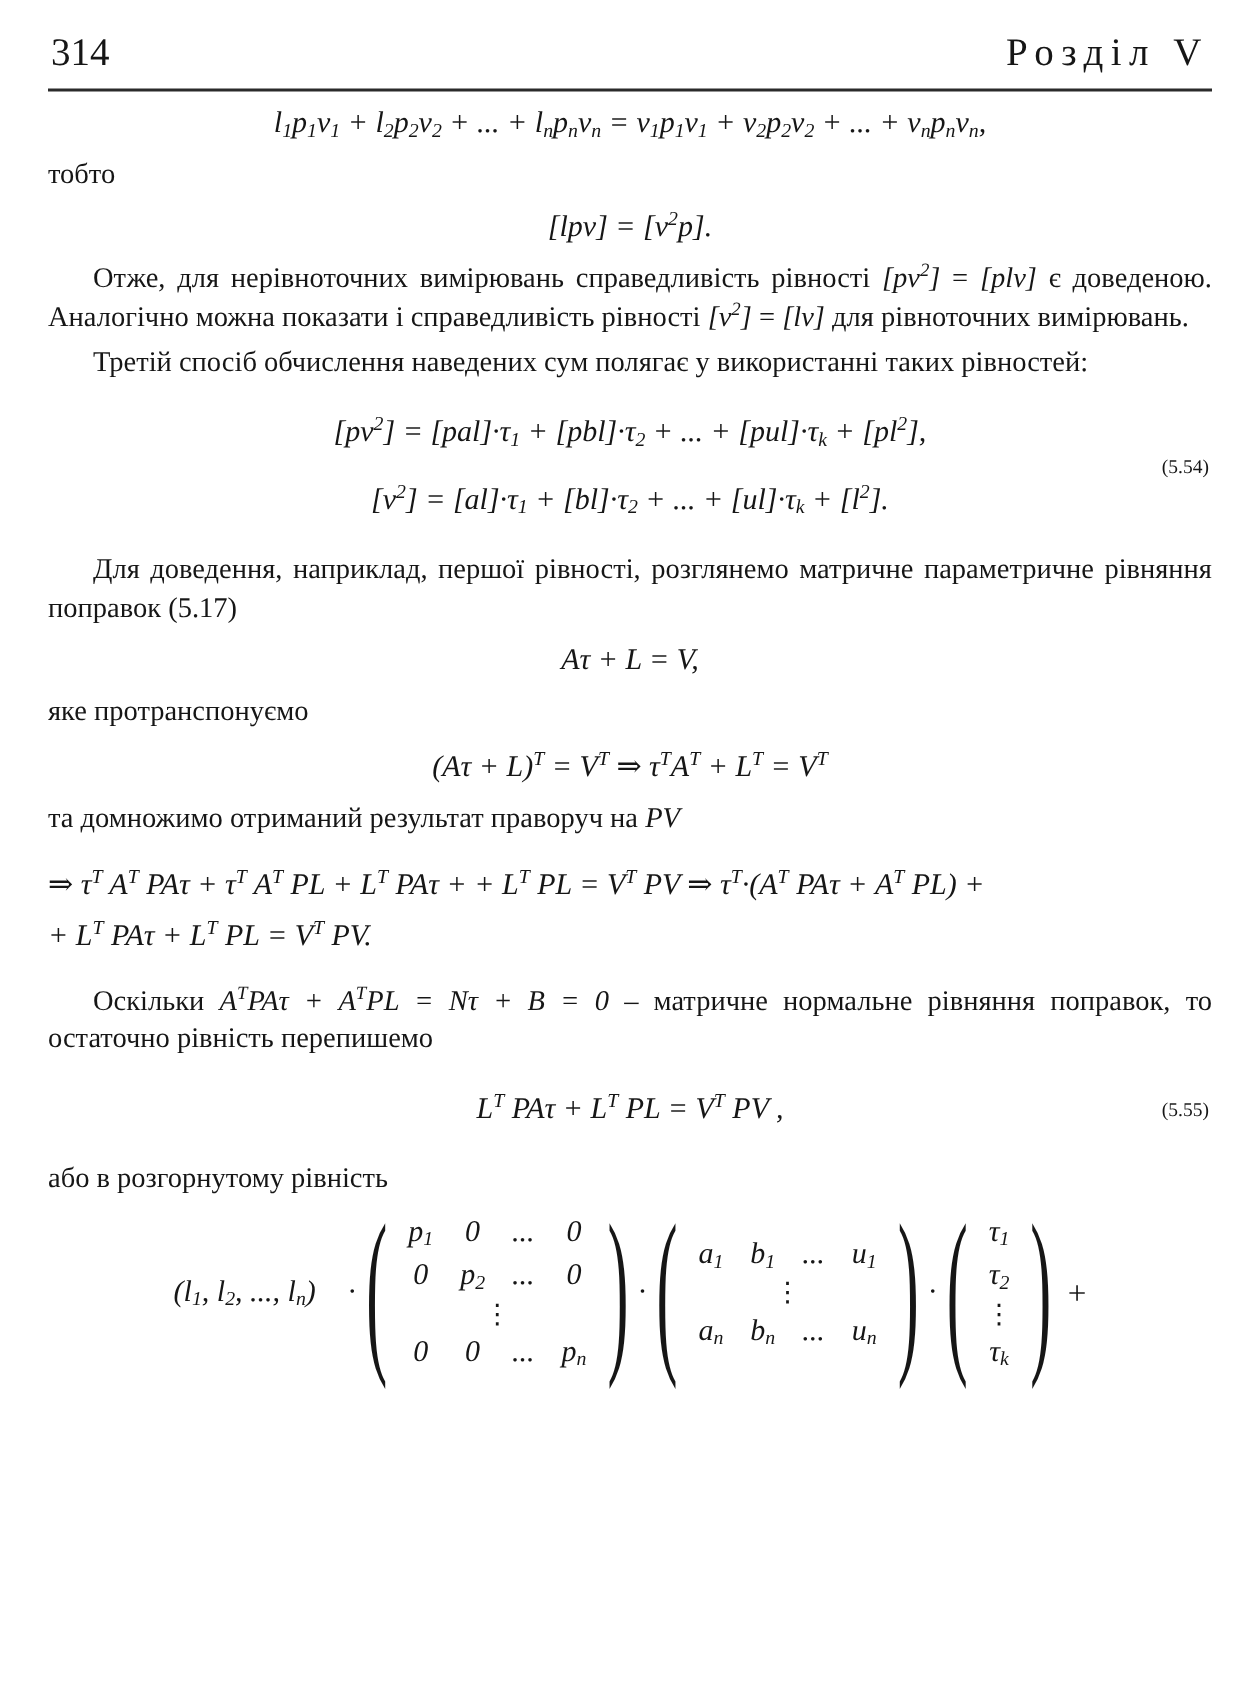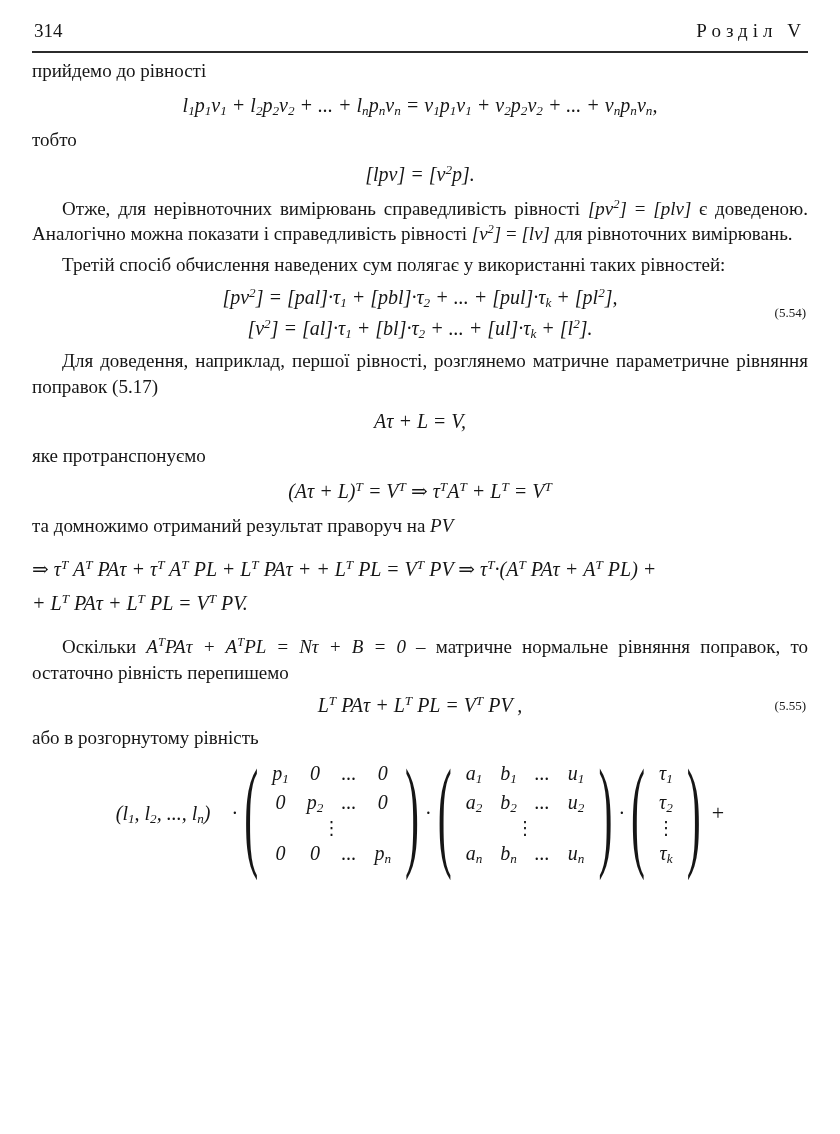--- a/index.html
+++ b/index.html
@@ -5,39 +5,39 @@
   * { box-sizing: border-box; }
   html, body { margin: 0; padding: 0; background: #ffffff; }
   .page {
     width: 840px; height: 1134px; overflow: hidden;
     margin: 0 auto; background: #ffffff; color: #161616;
     padding: 14px 32px 0 32px;
     font-family: "Liberation Serif", "DejaVu Serif", serif;
   }
   .pagehead {
     display: flex; justify-content: space-between; align-items: flex-end;
-    font-size: 19px; padding: 6px 2px 9px 2px;
+    font-size: 26px; padding: 6px 2px 9px 2px;
     border-bottom: 2px solid #2b2b2b;
   }
   .chapter { letter-spacing: 5px; }
   p.body {
     font-size: 19px; line-height: 1.36; text-align: justify;
     margin: 5px 0;
   }
   .indent { text-indent: 30px; }
   .noindent { text-indent: 0; }
   .eq {
     text-align: center; font-style: italic;
     font-size: 20px; margin: 10px 0;
   }
   sup, sub { line-height: 0; font-size: 66%; }
   sup { vertical-align: 0.55em; }
   sub { vertical-align: -0.25em; }
   .eqgroup { position: relative; margin: 8px 0; }
-  .eqgroup .eq { margin: 8px 0; }
+  .eqgroup .eq { margin: 22px 0; }
   .eqlabel {
     position: absolute; right: 2px; top: 50%; transform: translateY(-50%);
     font-size: 13px; font-style: normal;
   }
   .derivation {
     font-style: italic; font-size: 20px; line-height: 1.7;
     margin: 14px 0; text-align: left;
   }
   .matrixeq {
     display: flex; align-items: center; justify-content: center;
@@ -64,21 +64,20 @@
 </head>
 <body>
 
 <div class="page">
 
   <header class="pagehead">
     <span>314</span>
     <span class="chapter">Розділ V</span>
   </header>
 
-  <p class="body noindent">прийдемо до рівності</p>
 
   <div class="eq">l<sub>1</sub>p<sub>1</sub>v<sub>1</sub> + l<sub>2</sub>p<sub>2</sub>v<sub>2</sub> + ... + l<sub>n</sub>p<sub>n</sub>v<sub>n</sub> = v<sub>1</sub>p<sub>1</sub>v<sub>1</sub> + v<sub>2</sub>p<sub>2</sub>v<sub>2</sub> + ... + v<sub>n</sub>p<sub>n</sub>v<sub>n</sub>,</div>
 
   <p class="body noindent">тобто</p>
 
   <div class="eq">[lpv] = [v<sup>2</sup>p].</div>
 
   <p class="body indent">Отже, для нерівноточних вимірювань справедливість рівності <i>[pv<sup>2</sup>]</i> = <i>[plv]</i> є доведеною. Аналогічно можна показати і справедливість рівності <i>[v<sup>2</sup>]</i> = <i>[lv]</i> для рівноточних вимірювань.</p>
 
   <p class="body indent">Третій спосіб обчислення наведених сум полягає у використанні таких рівностей:</p>
@@ -149,26 +148,20 @@
 
     <span class="paren">(</span>
     <table class="matrix">
       <tbody>
           <tr>
         <td>a<sub>1</sub></td>
         <td>b<sub>1</sub></td>
         <td>...</td>
         <td>u<sub>1</sub></td>
       </tr>
-      <tr>
-        <td>a<sub>2</sub></td>
-        <td>b<sub>2</sub></td>
-        <td>...</td>
-        <td>u<sub>2</sub></td>
-      </tr>
       <tr class="vdotsrow">
         <td colspan="4">⋮</td>
       </tr>
       <tr>
         <td>a<sub>n</sub></td>
         <td>b<sub>n</sub></td>
         <td>...</td>
         <td>u<sub>n</sub></td>
       </tr>
     </tbody>

